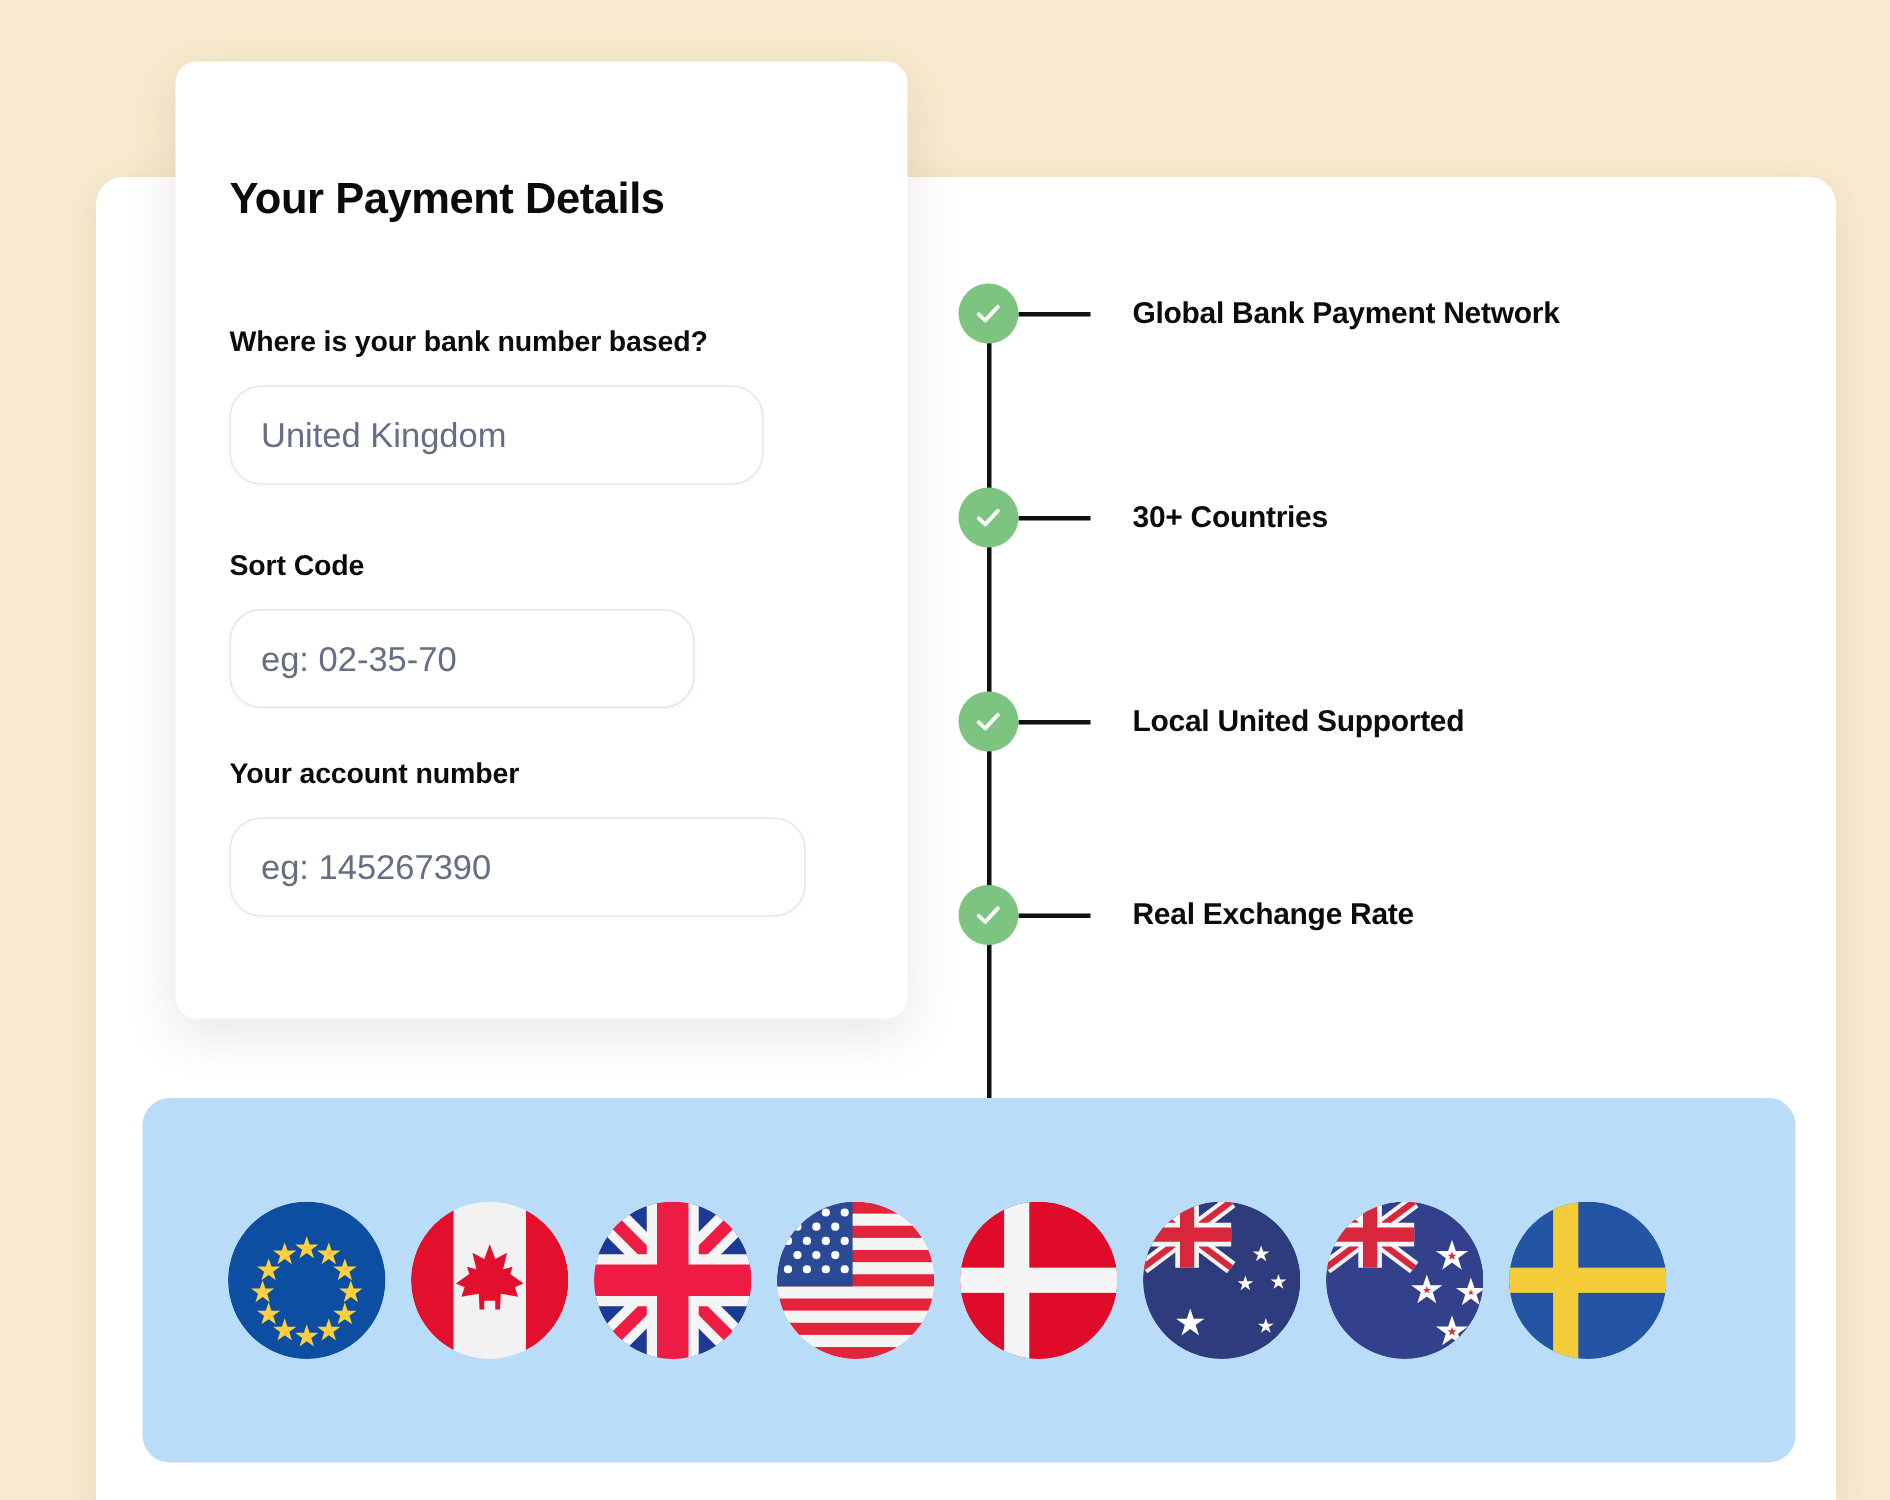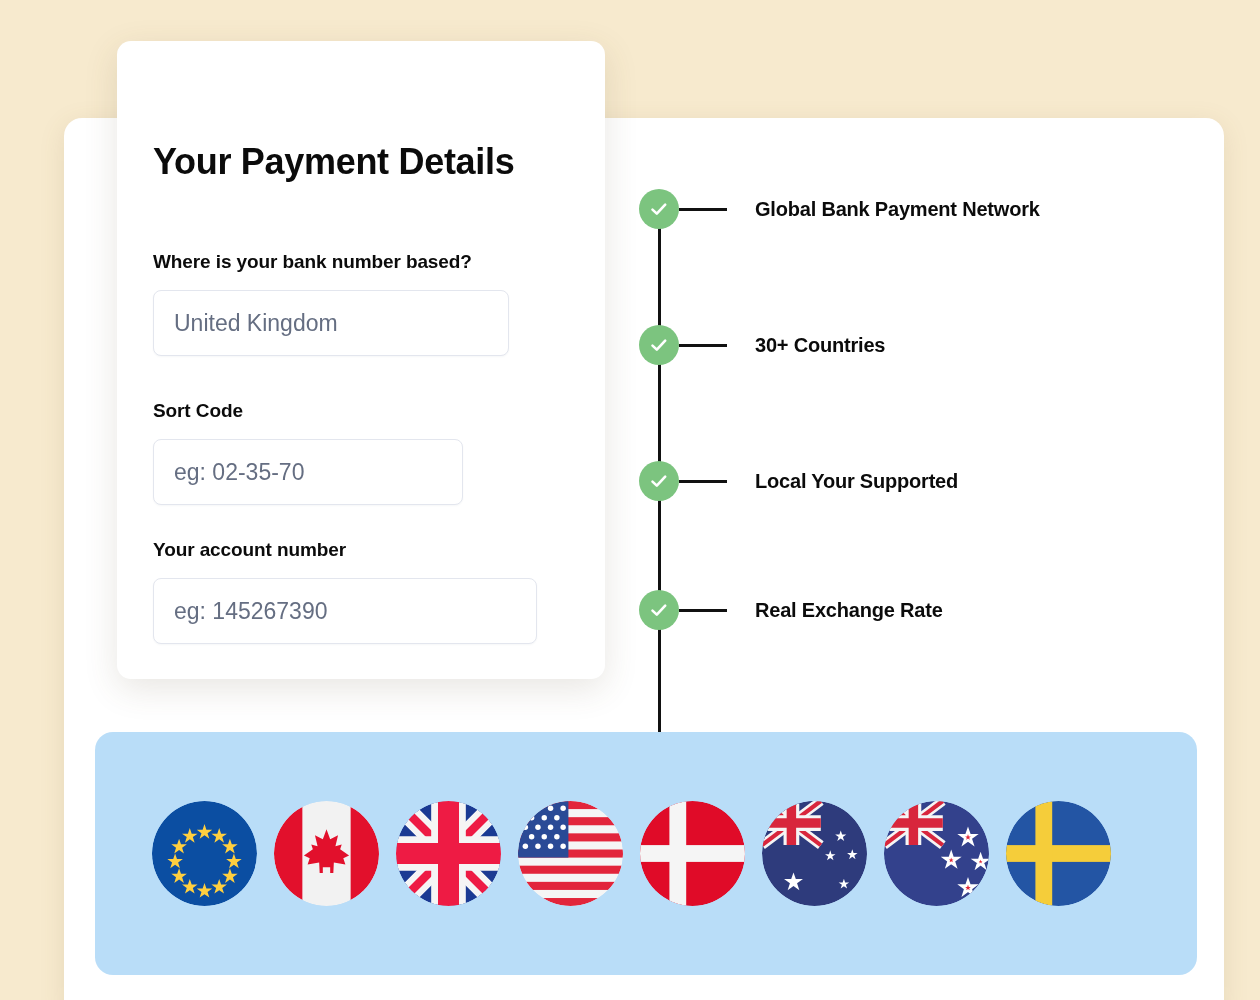--- a/index.html
+++ b/index.html
@@ -118,42 +118,42 @@
     width: 488px;
     height: 638px;
     background: #ffffff;
     border-radius: 14px;
     box-shadow: 0 10px 34px rgba(90, 80, 50, 0.14);
     box-sizing: border-box;
     padding: 0 36px;
   }
   .form-title {
     margin: 0;
-    padding-top: 100px;
-    font-size: 36px;
+    padding-top: 76px;
+    font-size: 29px;
     font-weight: 700;
     color: #0b0b0b;
     letter-spacing: -0.3px;
   }
   .field { margin-top: 0; }
   .field-label {
     font-size: 19px;
     font-weight: 700;
     color: #0b0b0b;
     letter-spacing: -0.1px;
   }
   .field-0 .field-label { margin-top: 68px; }
   .field-1 .field-label { margin-top: 44px; }
   .field-2 .field-label { margin-top: 34px; }
 
   .field-input {
     margin-top: 17px;
     height: 66px;
     border: 1.5px solid #e3e6ee;
-    border-radius: 8px;
+    border-radius: 21px;
     background: #ffffff;
     display: flex;
     align-items: center;
     padding: 0 20px;
     box-sizing: border-box;
     font-size: 23px;
     color: #656e82;
     box-shadow: 0 1px 2px rgba(30, 40, 70, 0.04);
   }
   .field-0 .field-input { width: 356px; }
@@ -188,21 +188,21 @@
     <span class="check-label">30+ Countries</span>
   </div>
 
   <div class="check-row r2">
     <span class="check-circle">
       <svg width="22" height="22" viewBox="0 0 22 22" aria-hidden="true">
         <path d="M4.5 11.6 L8.8 15.6 L17.2 6.6" fill="none" stroke="#ffffff" stroke-width="2.6" stroke-linecap="round" stroke-linejoin="round"></path>
       </svg>
     </span>
     <span class="connector"></span>
-    <span class="check-label">Local Your Supported</span>
+    <span class="check-label">Local United Supported</span>
   </div>
 
   <div class="check-row r3">
     <span class="check-circle">
       <svg width="22" height="22" viewBox="0 0 22 22" aria-hidden="true">
         <path d="M4.5 11.6 L8.8 15.6 L17.2 6.6" fill="none" stroke="#ffffff" stroke-width="2.6" stroke-linecap="round" stroke-linejoin="round"></path>
       </svg>
     </span>
     <span class="connector"></span>
     <span class="check-label">Real Exchange Rate</span>

